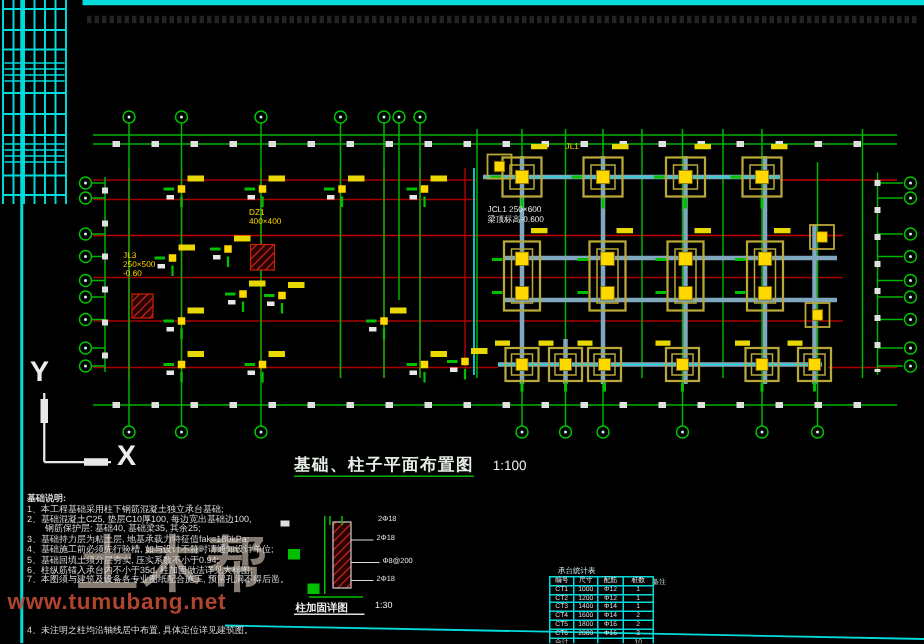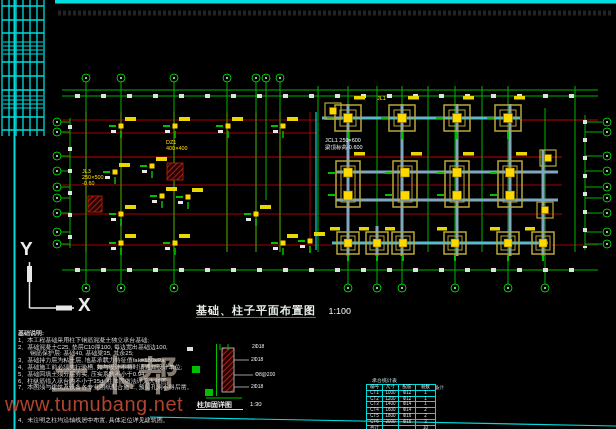--- a/index.html
+++ b/index.html
@@ -10,21 +10,21 @@
               border-bottom:1.5px solid #00b400;padding-bottom:1px;white-space:nowrap;}
   .title-scale{font-size:9px;color:#e6eee6;white-space:nowrap;}
   .ucs-label{font-size:19px;color:#ececec;font-weight:bold;}
   .plan-label-white{font-size:5.5px;line-height:7px;color:#ececec;white-space:nowrap;}
   .plan-label-yellow{font-size:5.5px;line-height:6px;color:#ffd800;white-space:nowrap;}
   .notes{font-size:6px;line-height:6.8px;color:#dcdcdc;white-space:nowrap;z-index:3;}
   .notes .nh{font-weight:bold;}
   .notes-last{font-size:6px;color:#dcdcdc;white-space:nowrap;z-index:3;}
   .wm-logo{font-size:40px;font-weight:bold;color:#857b70;letter-spacing:3px;z-index:1;
            font-family:"Liberation Sans",sans-serif;text-align:right;}
-  .wm-url{font-size:20px;font-weight:normal;color:rgba(195,75,52,0.9);letter-spacing:0.5px;z-index:2;}
+  .wm-url{font-size:15px;font-weight:bold;color:rgba(195,75,52,0.9);letter-spacing:0.5px;z-index:2;}
   .detail-label{font-size:5px;color:#e4e4e4;white-space:nowrap;}
   .detail-caption{font-size:7px;font-weight:bold;color:#ececec;white-space:nowrap;}
   .detail-scale{font-size:6px;color:#ececec;white-space:nowrap;}
   .stat-title{font-size:5px;color:#cfeeee;white-space:nowrap;}
   .stat-note{font-size:4.5px;color:#cfeeee;white-space:nowrap;}
   table.stat{border-collapse:collapse;}
   table.stat th,table.stat td{border:0.6px solid #00dcdc;font-size:4.5px;line-height:4.8px;
       color:#dddddd;text-align:center;padding:0;font-weight:normal;height:4.8px;}
   table.stat th{color:#eeeeee;}
   .c1{width:15px;} .c2{width:15px;} .c3{width:16px;} .c4{width:19px;}

